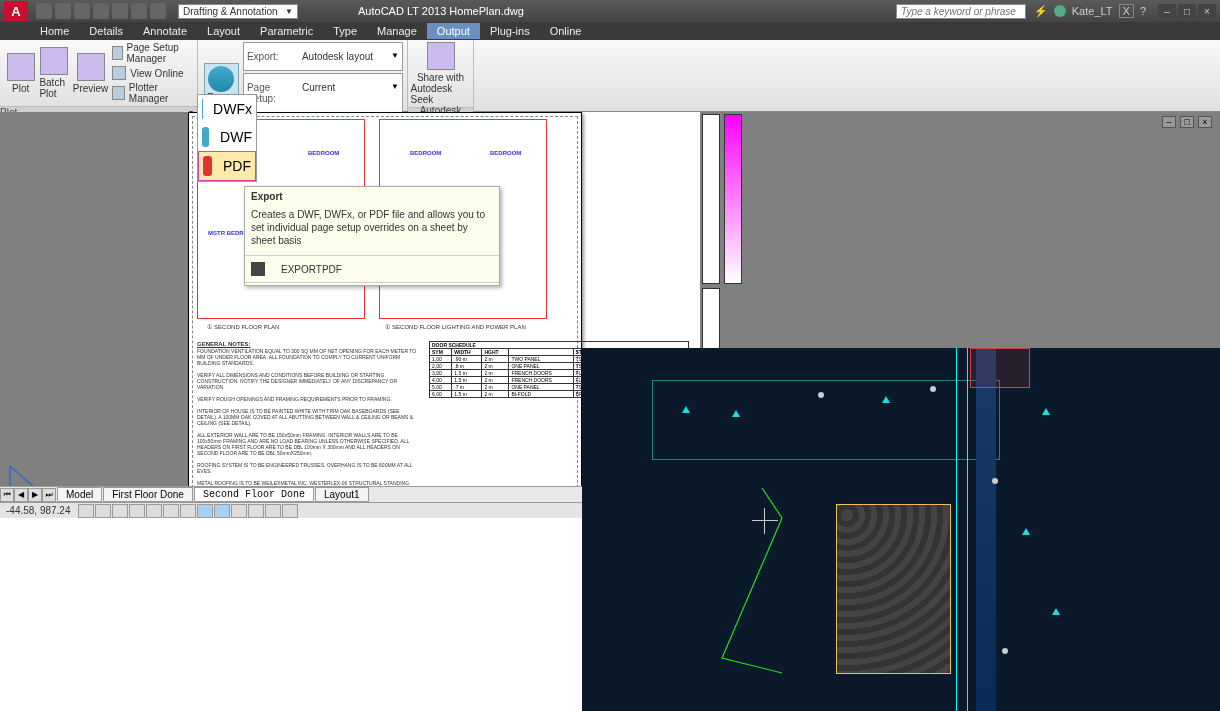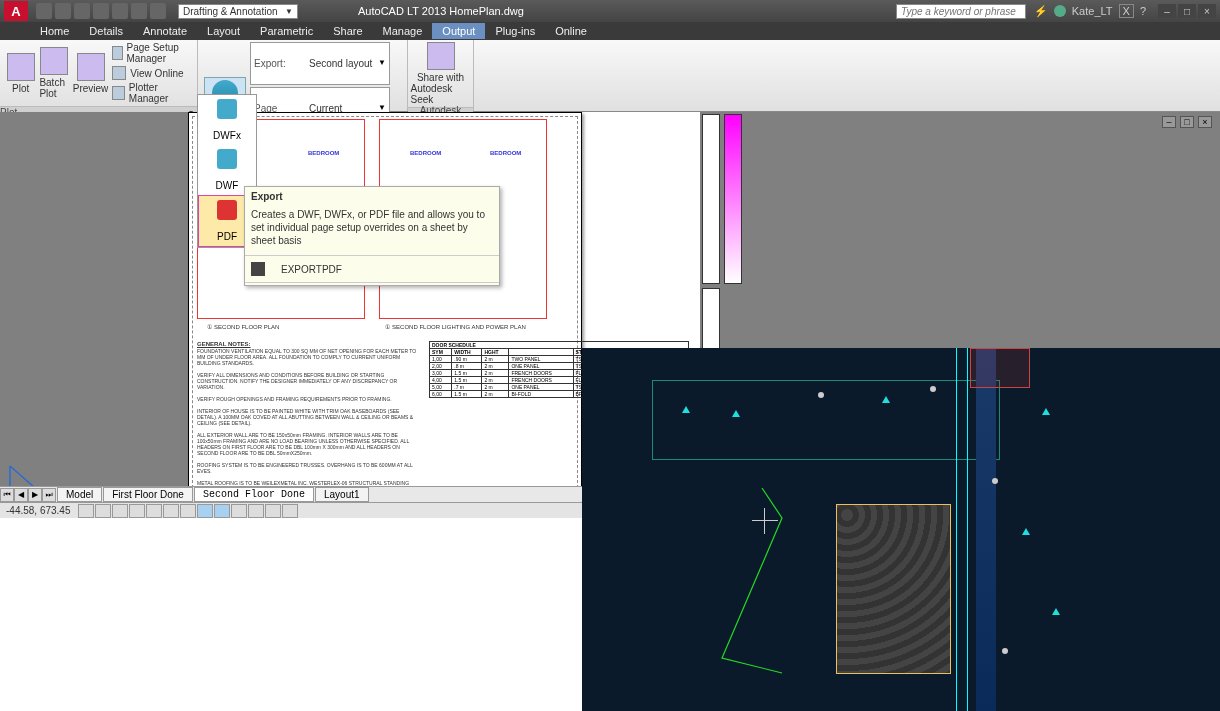--- a/index.html
+++ b/index.html
@@ -30,30 +30,30 @@
 .panel-content { flex: 1; display: flex; align-items: center; padding: 2px 6px; gap: 4px; }
 .panel-label { height: 16px; background: #d0d0d0; font-size: 10px; text-align: center; color: #444; border-top: 1px solid #bbb; display:flex;align-items:center;justify-content:center;}
 .big-btn { display: flex; flex-direction: column; align-items: center; width: 42px; font-size: 10px; color: #333; cursor: pointer; }
 .big-icon { width: 28px; height: 28px; background: #cbe; border: 1px solid #888; margin-bottom: 2px; }
 .small-row { display: flex; flex-direction: column; gap: 2px; font-size: 10px; color: #333; }
 .small-item { display: flex; align-items: center; gap: 4px; cursor: pointer; }
 .small-icon { width: 14px; height: 14px; background: #bcd; border: 1px solid #888; }
 .export-btn { display:flex;flex-direction:column;align-items:center;width:42px;font-size:10px;color:#333;background:#cde3f5;border:1px solid #7aa;padding:2px;}
 .export-icon{width:26px;height:26px;background:linear-gradient(#4ac,#28a);border-radius:50%;}
 .combo-row{display:flex;flex-direction:column;gap:2px;}
-.combo{background:#fff;border:1px solid #999;font-size:10px;padding:15px 3px;width:140px;display:flex;}
+.combo{background:#fff;border:1px solid #999;font-size:10px;padding:8px 3px;width:160px;display:flex;}
 .combo .lbl{width:55px;color:#555;}
 .combo .val{color:#333;}
 .combo .arr{margin-left:auto;font-size:8px;}
 .mini-btns{display:flex;gap:4px;margin-top:2px;}
 .mini-btn{width:16px;height:16px;border:1px solid #999;background:#eee;}
 
 
 .export-dd { position: absolute; left: 197px; top: 94px; width: 60px; background: #fff; border: 1px solid #999; z-index: 10; }
-.dd-item { display: flex; align-items: center; gap: 11px; padding: 4px; font-size: 10px; cursor: pointer; flex-direction: column; }
+.dd-item { display: flex; align-items: center; gap: 11px; padding: 4px; font-size: 14px; cursor: pointer; }
 .dd-item.sel { background: #fde9a8; border: 1px solid #d4a; }
 .dd-icon { width: 20px; height: 20px; background: #4ac; border-radius: 3px; }
 .dd-icon.pdf { background: #d33; }
 
 
 .tooltip { position: absolute; left: 244px; top: 186px; width: 256px; background: #fdfdec; border: 1px solid #aaa; box-shadow: 2px 2px 4px rgba(0,0,0,0.3); z-index: 20; font-size: 10px; color: #333; }
 .tt-title { font-weight: bold; padding: 4px 6px; }
 .tt-body { padding: 2px 6px 6px; line-height: 1.3; }
 .tt-sep { border-top: 1px solid #ccc; margin: 2px 0; }
 .tt-cmd { padding: 4px 6px; display:flex;align-items:center;gap:16px;}
@@ -143,21 +143,21 @@
     <div class="win-btn">×</div>
   </div>
 </div>
 
 <div class="menubar">
   <div class="menu-item">Home</div>
   <div class="menu-item">Details</div>
   <div class="menu-item">Annotate</div>
   <div class="menu-item">Layout</div>
   <div class="menu-item">Parametric</div>
-  <div class="menu-item">Share</div>
+  <div class="menu-item">Type</div>
   <div class="menu-item">Manage</div>
   <div class="menu-item active">Output</div>
   <div class="menu-item">Plug-ins</div>
   <div class="menu-item">Online</div>
 </div>
 
 <div class="ribbon">
   <div class="ribbon-panel" style="width:198px;">
     <div class="panel-content">
       <div class="big-btn">
@@ -196,21 +196,21 @@
   <div class="ribbon-panel" style="width:210px;">
     <div class="panel-content">
       <div class="export-btn">
           <div class="export-icon"></div>
           <span>Export</span>
           <span style="font-size:7px;">▼</span>
         </div>
       <div class="combo-row">
         <div class="combo">
             <span class="lbl">Export:</span>
-            <span class="val">Second layout</span>
+            <span class="val">Autodesk layout</span>
             <span class="arr">▼</span>
           </div>
         <div class="combo">
             <span class="lbl">Page Setup:</span>
             <span class="val">Current</span>
             <span class="arr">▼</span>
           </div>
         <div class="mini-btns">
             <div class="mini-btn"></div>
             <div class="mini-btn"></div>
@@ -367,21 +367,21 @@
   <div class="nav-btn">◀</div>
   <div class="nav-btn">▶</div>
   <div class="nav-btn">⏭</div>
   <div class="tab">Model</div>
   <div class="tab">First Floor Done</div>
   <div class="tab act">Second Floor Done</div>
   <div class="tab">Layout1</div>
 </div>
 
 <div class="statusbar">
-  <div class="coords">-44.58, 673.45</div>
+  <div class="coords">-44.58, 987.24</div>
   <div class="sb-btn"></div>
   <div class="sb-btn"></div>
   <div class="sb-btn"></div>
   <div class="sb-btn"></div>
   <div class="sb-btn"></div>
   <div class="sb-btn"></div>
   <div class="sb-btn"></div>
   <div class="sb-btn on"></div>
   <div class="sb-btn on"></div>
   <div class="sb-btn"></div>

